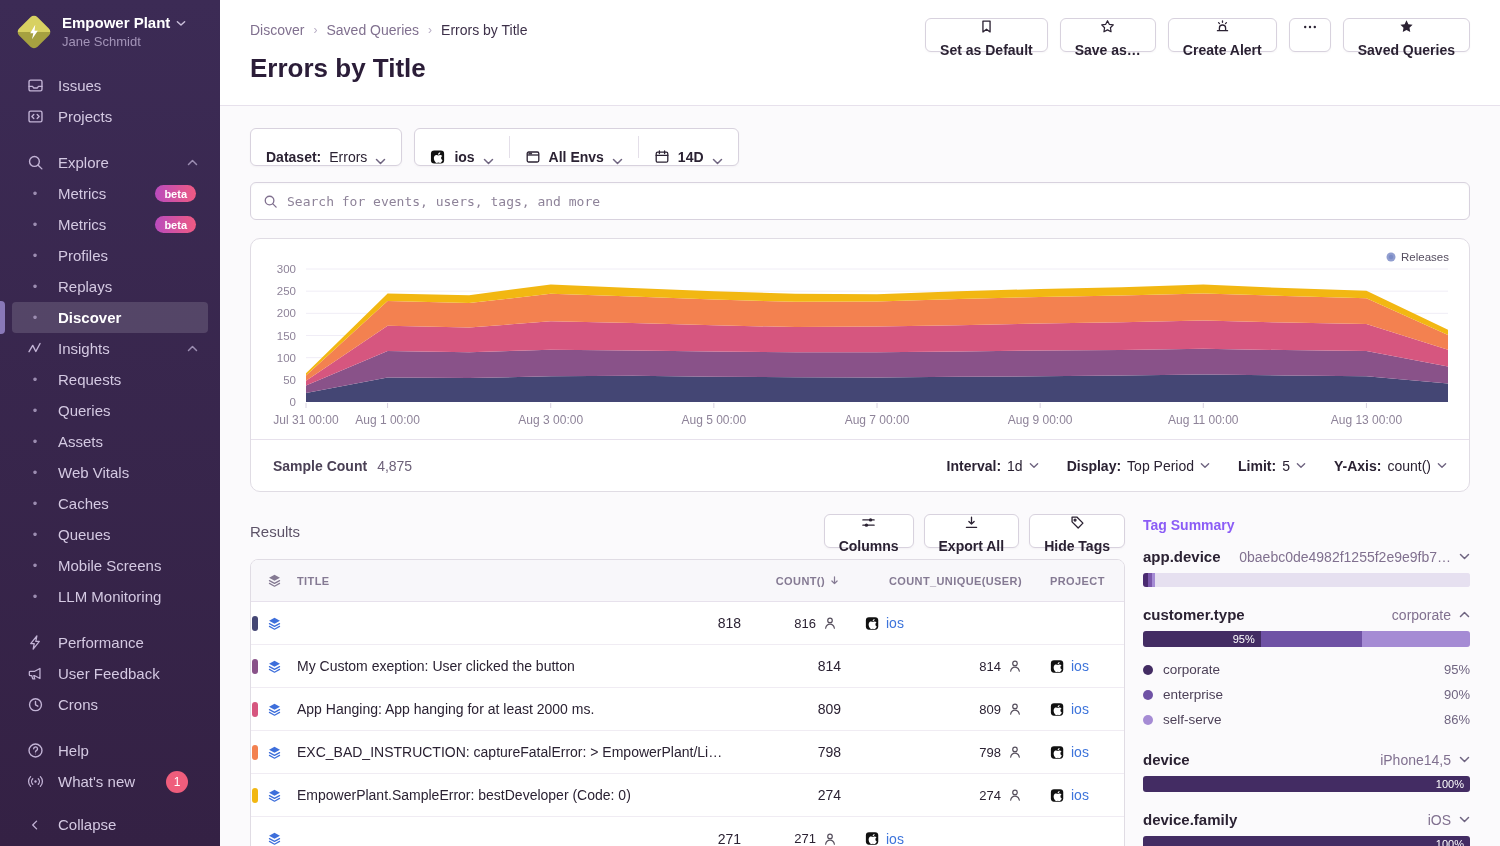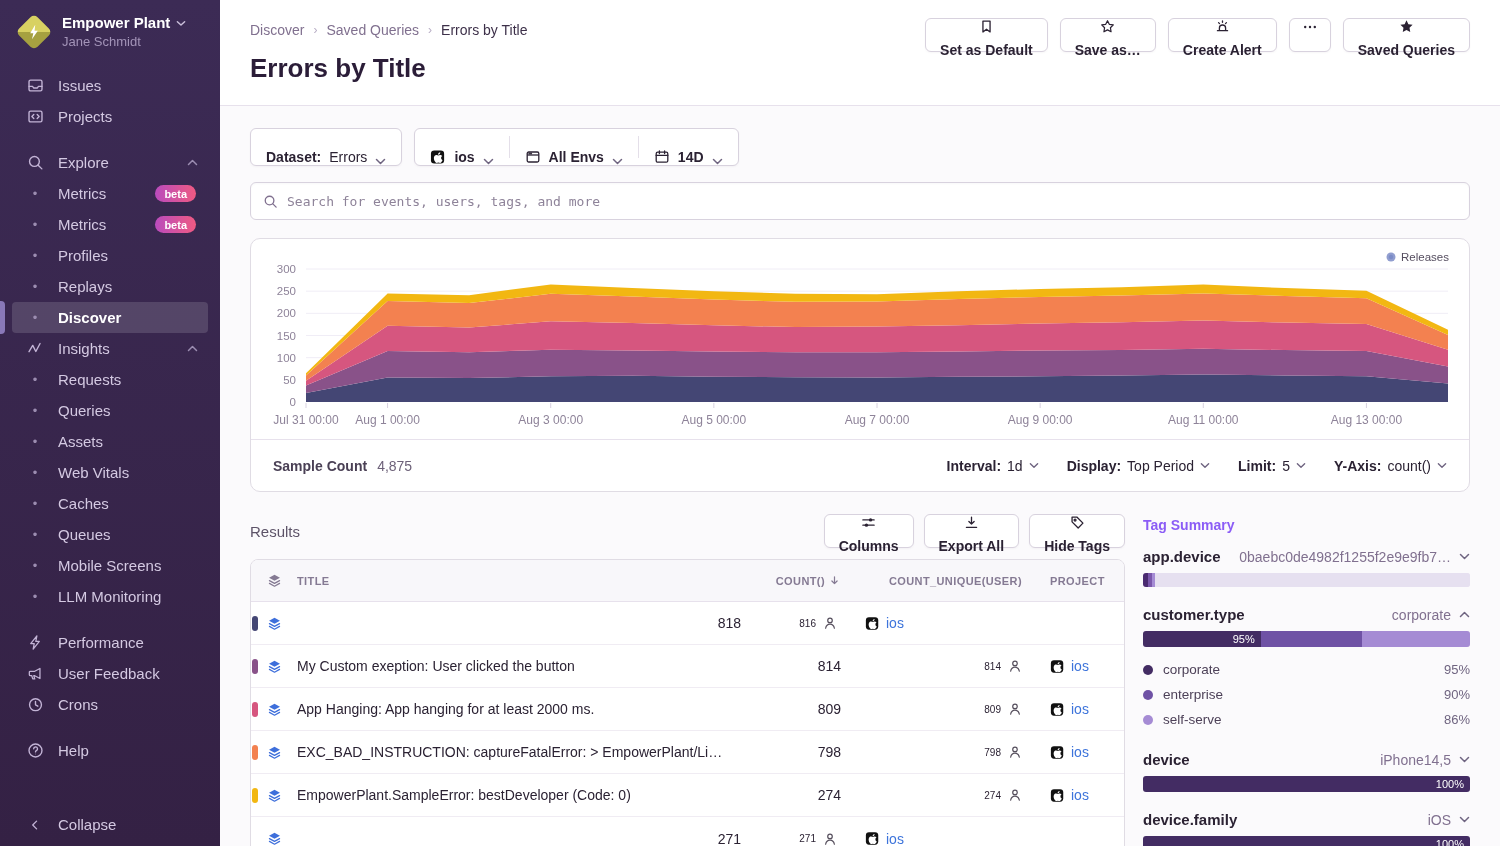--- a/index.html
+++ b/index.html
@@ -99,21 +99,21 @@
   .t-header { background:#f8f7fa; height:42px; border-bottom:1px solid #e7e1ec; color:#857a93;
      font-size:11px; font-weight:bold; letter-spacing:.4px; }
   .t-row { height:43px; border-bottom:1px solid #f0ecf3; position:relative; background:#fff; cursor:pointer;}
   .t-row:last-child { border-bottom:none; }
   .icon-cell { display:flex; justify-content:center; align-items:center; }
   .t-header .icon-cell { color:#857a93; }
   .t-row .icon-cell { color:#3e6fdb; }
   .swatch { position:absolute; left:1px; top:14px; width:6px; height:15px; border-radius:3px; }
   .cell-title { font-size:14px; color:#2b2233; white-space:nowrap; overflow:hidden; text-overflow:ellipsis; padding-right:14px;}
   .cell-count { text-align:right; font-size:14px; padding-right:2px; }
-  .cell-unique { display:flex; justify-content:flex-end; align-items:center; gap:7px; font-size:10px; padding-right:6px; color:#2b2233;}
+  .cell-unique { display:flex; justify-content:flex-end; align-items:center; gap:7px; font-size:13px; padding-right:6px; color:#2b2233;}
   .cell-unique svg { color:#57505e; }
   .cell-project { display:flex; align-items:center; gap:6px; padding-left:22px; font-size:14px; }
   .cell-project .proj-name { color:#3d74db; }
   .h-count { text-align:right; display:flex; justify-content:flex-end; align-items:center; gap:3px; padding-right:2px;}
   .h-unique { text-align:right; padding-right:6px;}
   .h-project { padding-left:22px; }
 
   .tag-summary { flex:1; min-width:0; }
   .tag-summary-title { font-size:14px; font-weight:bold; color:#8b5cf6; margin-bottom:12px; height:22px; display:flex; align-items:center;}
   .tag-section { margin-bottom:19px; }
@@ -283,20 +283,30 @@
         <div class="nav-gap"></div>
         <div class="nav-item">
           <span class="nav-ico">
             <svg width="17" height="17" viewBox="0 0 16 16" fill="none" stroke="currentColor" stroke-width="1.3" stroke-linecap="round" stroke-linejoin="round">
               <circle cx="8" cy="8" r="6.1"></circle>
               <path d="M6.3 6.4a1.8 1.8 0 1 1 2.5 1.7c-.6.3-.8.6-.8 1.2"></path>
               <circle cx="8" cy="11.3" r="0.4" fill="currentColor" stroke="none"></circle>
             </svg>
           </span>
           <span class="nav-label">Help</span>
+        </div>
+        <div class="nav-item">
+          <span class="nav-ico">
+            <svg width="17" height="17" viewBox="0 0 16 16" fill="none" stroke="currentColor" stroke-width="1.2" stroke-linecap="round">
+              <circle cx="8" cy="8" r="1.1" fill="currentColor" stroke="none"></circle>
+              <path d="M5.4 10.6a3.7 3.7 0 0 1 0-5.2M10.6 5.4a3.7 3.7 0 0 1 0 5.2M3.4 12.6a6.5 6.5 0 0 1 0-9.2M12.6 3.4a6.5 6.5 0 0 1 0 9.2"></path>
+            </svg>
+          </span>
+          <span class="nav-label">What's new</span>
+          <span class="count-badge">1</span>
         </div>
       </nav>
     <div class="sidebar-collapse">
       <div class="nav-item">
         <span class="nav-ico">
           <svg width="14" height="14" viewBox="0 0 16 16">
               <path d="M9.8 3.6 5.4 8l4.4 4.4" fill="none" stroke="currentColor" stroke-width="1.5" stroke-linecap="round" stroke-linejoin="round"></path>
             </svg>
         </span>
         <span class="nav-label">Collapse</span>

